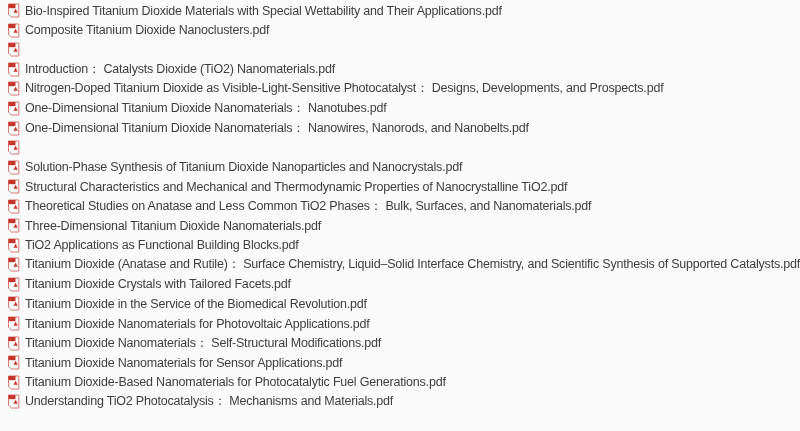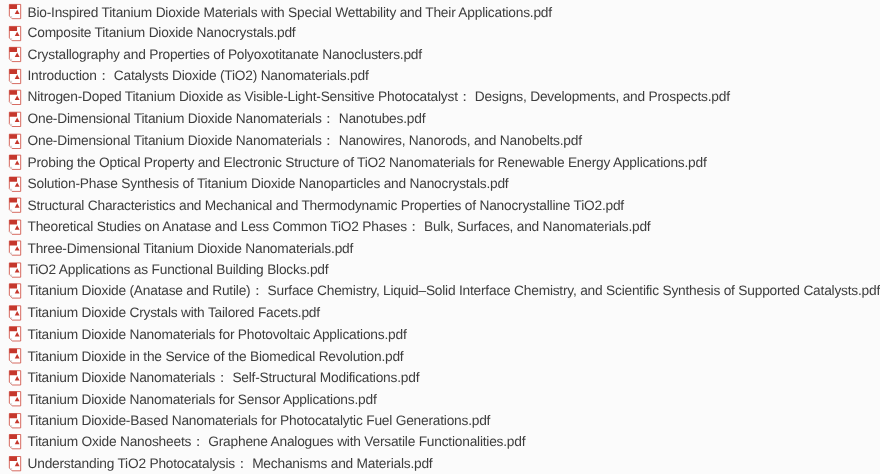--- a/index.html
+++ b/index.html
@@ -53,33 +53,32 @@
 
     <div class="file-row">
       <span class="pdf-icon">
         <svg width="13" height="15" viewBox="0 0 13 15" xmlns="http://www.w3.org/2000/svg">
           <path d="M1.5 1 H11.8 V14 H4 L1.5 11.5 Z" fill="#ffffff" stroke="#d2564b" stroke-width="0.8"></path>
           <path d="M1.5 1 H8.5 V5.2 H1.5 Z" fill="#c5372c"></path>
           <path d="M8.6 5.8 L10.8 9.8 H6.4 Z" fill="#c5372c"></path>
           <path d="M1.5 11.5 L4 14 V11.5 Z" fill="#d8d8d8"></path>
         </svg>
       </span>
-      <span class="file-name">Composite Titanium Dioxide Nanocrystals.pdf</span>
-    </div>
-
-    <div class="file-row">
-      <span class="pdf-icon">
-        <svg width="13" height="15" viewBox="0 0 13 15" xmlns="http://www.w3.org/2000/svg">
-          <path d="M1.5 1 H11.8 V14 H4 L1.5 11.5 Z" fill="#ffffff" stroke="#d2564b" stroke-width="0.8"></path>
-          <path d="M1.5 1 H8.5 V5.2 H1.5 Z" fill="#c5372c"></path>
-          <path d="M8.6 5.8 L10.8 9.8 H6.4 Z" fill="#c5372c"></path>
-          <path d="M1.5 11.5 L4 14 V11.5 Z" fill="#d8d8d8"></path>
-        </svg>
-      </span>
-      <span class="file-name">Crystallography and Properties of Polyoxotitanate Nanoclusters.pdf</span>
+      <span class="file-name">Composite Titanium Dioxide Nanoclusters.pdf</span>
+    </div>
+
+    <div class="file-row">
+      <span class="pdf-icon">
+        <svg width="13" height="15" viewBox="0 0 13 15" xmlns="http://www.w3.org/2000/svg">
+          <path d="M1.5 1 H11.8 V14 H4 L1.5 11.5 Z" fill="#ffffff" stroke="#d2564b" stroke-width="0.8"></path>
+          <path d="M1.5 1 H8.5 V5.2 H1.5 Z" fill="#c5372c"></path>
+          <path d="M8.6 5.8 L10.8 9.8 H6.4 Z" fill="#c5372c"></path>
+          <path d="M1.5 11.5 L4 14 V11.5 Z" fill="#d8d8d8"></path>
+        </svg>
+      </span>
     </div>
 
     <div class="file-row">
       <span class="pdf-icon">
         <svg width="13" height="15" viewBox="0 0 13 15" xmlns="http://www.w3.org/2000/svg">
           <path d="M1.5 1 H11.8 V14 H4 L1.5 11.5 Z" fill="#ffffff" stroke="#d2564b" stroke-width="0.8"></path>
           <path d="M1.5 1 H8.5 V5.2 H1.5 Z" fill="#c5372c"></path>
           <path d="M8.6 5.8 L10.8 9.8 H6.4 Z" fill="#c5372c"></path>
           <path d="M1.5 11.5 L4 14 V11.5 Z" fill="#d8d8d8"></path>
         </svg>
@@ -125,21 +124,20 @@
 
     <div class="file-row">
       <span class="pdf-icon">
         <svg width="13" height="15" viewBox="0 0 13 15" xmlns="http://www.w3.org/2000/svg">
           <path d="M1.5 1 H11.8 V14 H4 L1.5 11.5 Z" fill="#ffffff" stroke="#d2564b" stroke-width="0.8"></path>
           <path d="M1.5 1 H8.5 V5.2 H1.5 Z" fill="#c5372c"></path>
           <path d="M8.6 5.8 L10.8 9.8 H6.4 Z" fill="#c5372c"></path>
           <path d="M1.5 11.5 L4 14 V11.5 Z" fill="#d8d8d8"></path>
         </svg>
       </span>
-      <span class="file-name">Probing the Optical Property and Electronic Structure of TiO2 Nanomaterials for Renewable Energy Applications.pdf</span>
     </div>
 
     <div class="file-row">
       <span class="pdf-icon">
         <svg width="13" height="15" viewBox="0 0 13 15" xmlns="http://www.w3.org/2000/svg">
           <path d="M1.5 1 H11.8 V14 H4 L1.5 11.5 Z" fill="#ffffff" stroke="#d2564b" stroke-width="0.8"></path>
           <path d="M1.5 1 H8.5 V5.2 H1.5 Z" fill="#c5372c"></path>
           <path d="M8.6 5.8 L10.8 9.8 H6.4 Z" fill="#c5372c"></path>
           <path d="M1.5 11.5 L4 14 V11.5 Z" fill="#d8d8d8"></path>
         </svg>
@@ -221,44 +219,44 @@
 
     <div class="file-row">
       <span class="pdf-icon">
         <svg width="13" height="15" viewBox="0 0 13 15" xmlns="http://www.w3.org/2000/svg">
           <path d="M1.5 1 H11.8 V14 H4 L1.5 11.5 Z" fill="#ffffff" stroke="#d2564b" stroke-width="0.8"></path>
           <path d="M1.5 1 H8.5 V5.2 H1.5 Z" fill="#c5372c"></path>
           <path d="M8.6 5.8 L10.8 9.8 H6.4 Z" fill="#c5372c"></path>
           <path d="M1.5 11.5 L4 14 V11.5 Z" fill="#d8d8d8"></path>
         </svg>
       </span>
+      <span class="file-name">Titanium Dioxide in the Service of the Biomedical Revolution.pdf</span>
+    </div>
+
+    <div class="file-row">
+      <span class="pdf-icon">
+        <svg width="13" height="15" viewBox="0 0 13 15" xmlns="http://www.w3.org/2000/svg">
+          <path d="M1.5 1 H11.8 V14 H4 L1.5 11.5 Z" fill="#ffffff" stroke="#d2564b" stroke-width="0.8"></path>
+          <path d="M1.5 1 H8.5 V5.2 H1.5 Z" fill="#c5372c"></path>
+          <path d="M8.6 5.8 L10.8 9.8 H6.4 Z" fill="#c5372c"></path>
+          <path d="M1.5 11.5 L4 14 V11.5 Z" fill="#d8d8d8"></path>
+        </svg>
+      </span>
       <span class="file-name">Titanium Dioxide Nanomaterials for Photovoltaic Applications.pdf</span>
     </div>
 
     <div class="file-row">
       <span class="pdf-icon">
         <svg width="13" height="15" viewBox="0 0 13 15" xmlns="http://www.w3.org/2000/svg">
           <path d="M1.5 1 H11.8 V14 H4 L1.5 11.5 Z" fill="#ffffff" stroke="#d2564b" stroke-width="0.8"></path>
           <path d="M1.5 1 H8.5 V5.2 H1.5 Z" fill="#c5372c"></path>
           <path d="M8.6 5.8 L10.8 9.8 H6.4 Z" fill="#c5372c"></path>
           <path d="M1.5 11.5 L4 14 V11.5 Z" fill="#d8d8d8"></path>
         </svg>
       </span>
-      <span class="file-name">Titanium Dioxide in the Service of the Biomedical Revolution.pdf</span>
-    </div>
-
-    <div class="file-row">
-      <span class="pdf-icon">
-        <svg width="13" height="15" viewBox="0 0 13 15" xmlns="http://www.w3.org/2000/svg">
-          <path d="M1.5 1 H11.8 V14 H4 L1.5 11.5 Z" fill="#ffffff" stroke="#d2564b" stroke-width="0.8"></path>
-          <path d="M1.5 1 H8.5 V5.2 H1.5 Z" fill="#c5372c"></path>
-          <path d="M8.6 5.8 L10.8 9.8 H6.4 Z" fill="#c5372c"></path>
-          <path d="M1.5 11.5 L4 14 V11.5 Z" fill="#d8d8d8"></path>
-        </svg>
-      </span>
       <span class="file-name">Titanium Dioxide Nanomaterials： Self-Structural Modifications.pdf</span>
     </div>
 
     <div class="file-row">
       <span class="pdf-icon">
         <svg width="13" height="15" viewBox="0 0 13 15" xmlns="http://www.w3.org/2000/svg">
           <path d="M1.5 1 H11.8 V14 H4 L1.5 11.5 Z" fill="#ffffff" stroke="#d2564b" stroke-width="0.8"></path>
           <path d="M1.5 1 H8.5 V5.2 H1.5 Z" fill="#c5372c"></path>
           <path d="M8.6 5.8 L10.8 9.8 H6.4 Z" fill="#c5372c"></path>
           <path d="M1.5 11.5 L4 14 V11.5 Z" fill="#d8d8d8"></path>
@@ -272,31 +270,20 @@
         <svg width="13" height="15" viewBox="0 0 13 15" xmlns="http://www.w3.org/2000/svg">
           <path d="M1.5 1 H11.8 V14 H4 L1.5 11.5 Z" fill="#ffffff" stroke="#d2564b" stroke-width="0.8"></path>
           <path d="M1.5 1 H8.5 V5.2 H1.5 Z" fill="#c5372c"></path>
           <path d="M8.6 5.8 L10.8 9.8 H6.4 Z" fill="#c5372c"></path>
           <path d="M1.5 11.5 L4 14 V11.5 Z" fill="#d8d8d8"></path>
         </svg>
       </span>
       <span class="file-name">Titanium Dioxide-Based Nanomaterials for Photocatalytic Fuel Generations.pdf</span>
     </div>
 
-    <div class="file-row">
-      <span class="pdf-icon">
-        <svg width="13" height="15" viewBox="0 0 13 15" xmlns="http://www.w3.org/2000/svg">
-          <path d="M1.5 1 H11.8 V14 H4 L1.5 11.5 Z" fill="#ffffff" stroke="#d2564b" stroke-width="0.8"></path>
-          <path d="M1.5 1 H8.5 V5.2 H1.5 Z" fill="#c5372c"></path>
-          <path d="M8.6 5.8 L10.8 9.8 H6.4 Z" fill="#c5372c"></path>
-          <path d="M1.5 11.5 L4 14 V11.5 Z" fill="#d8d8d8"></path>
-        </svg>
-      </span>
-      <span class="file-name">Titanium Oxide Nanosheets： Graphene Analogues with Versatile Functionalities.pdf</span>
-    </div>
 
     <div class="file-row">
       <span class="pdf-icon">
         <svg width="13" height="15" viewBox="0 0 13 15" xmlns="http://www.w3.org/2000/svg">
           <path d="M1.5 1 H11.8 V14 H4 L1.5 11.5 Z" fill="#ffffff" stroke="#d2564b" stroke-width="0.8"></path>
           <path d="M1.5 1 H8.5 V5.2 H1.5 Z" fill="#c5372c"></path>
           <path d="M8.6 5.8 L10.8 9.8 H6.4 Z" fill="#c5372c"></path>
           <path d="M1.5 11.5 L4 14 V11.5 Z" fill="#d8d8d8"></path>
         </svg>
       </span>

